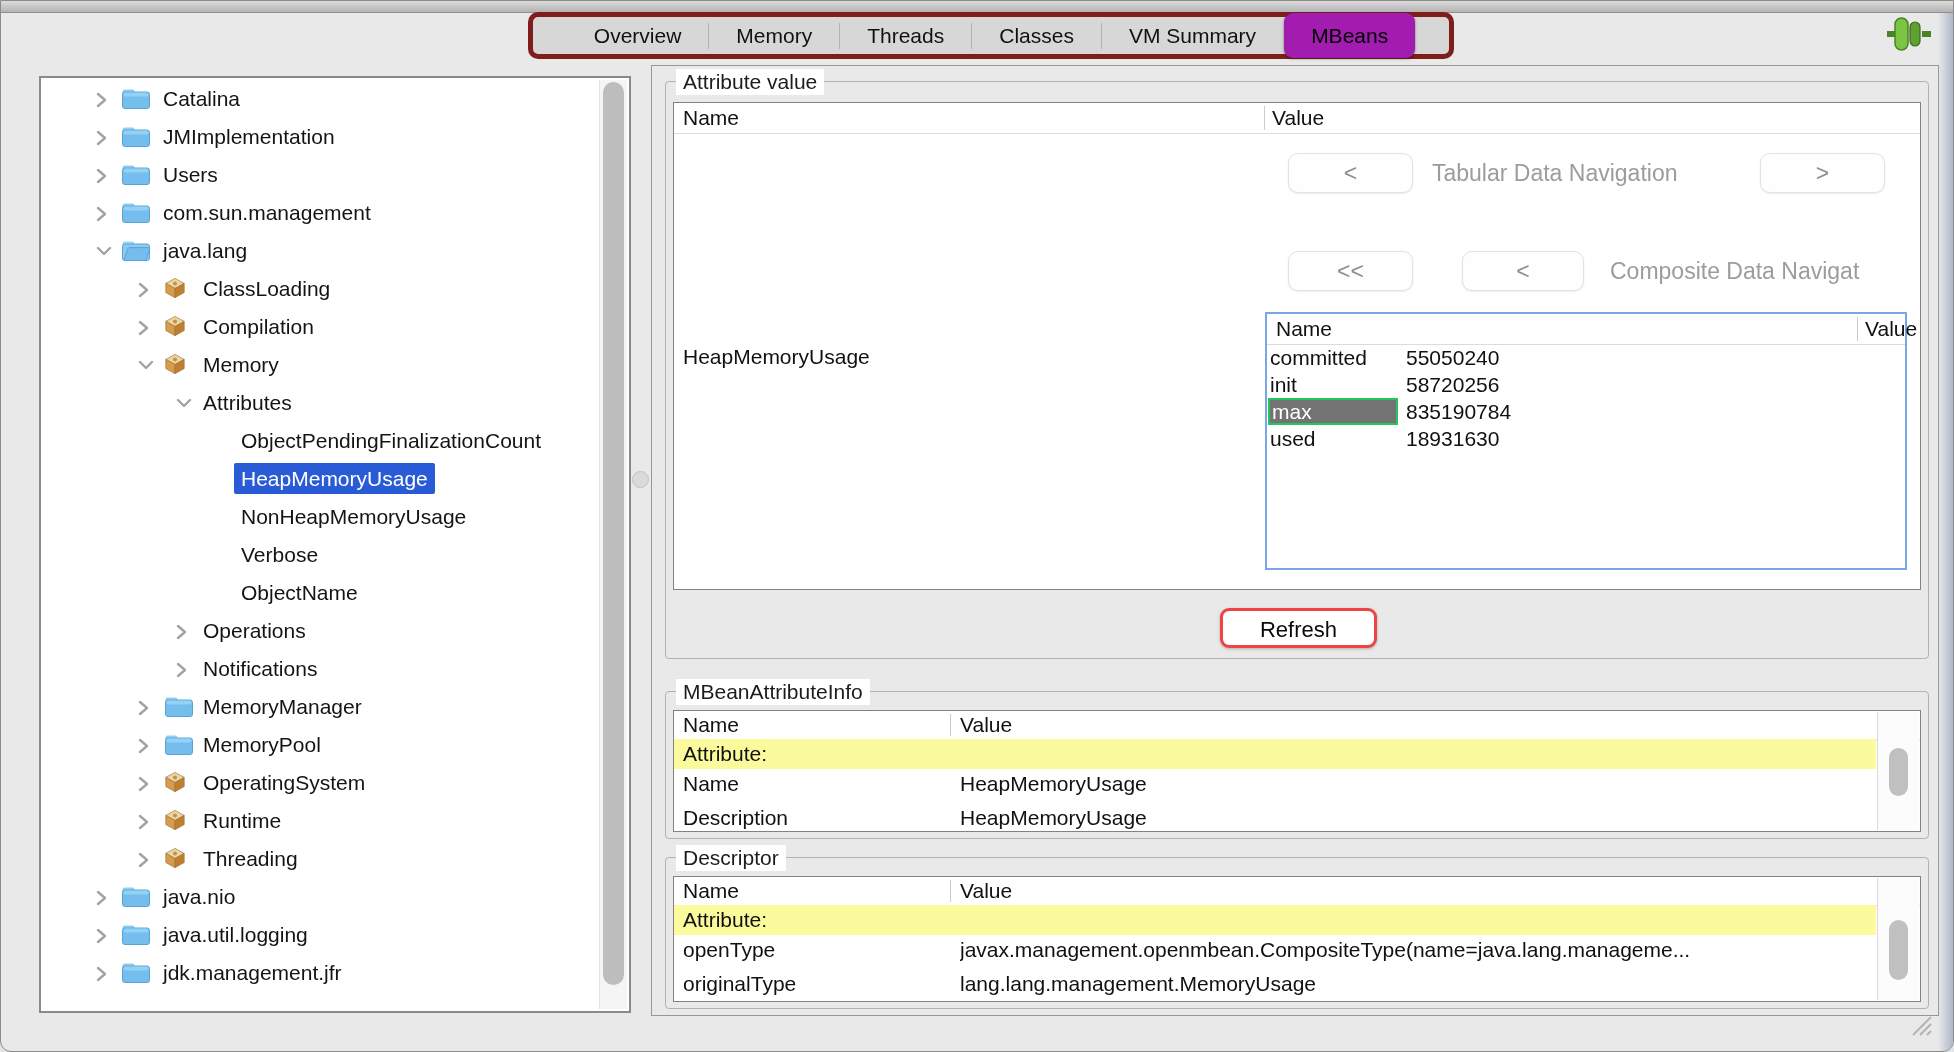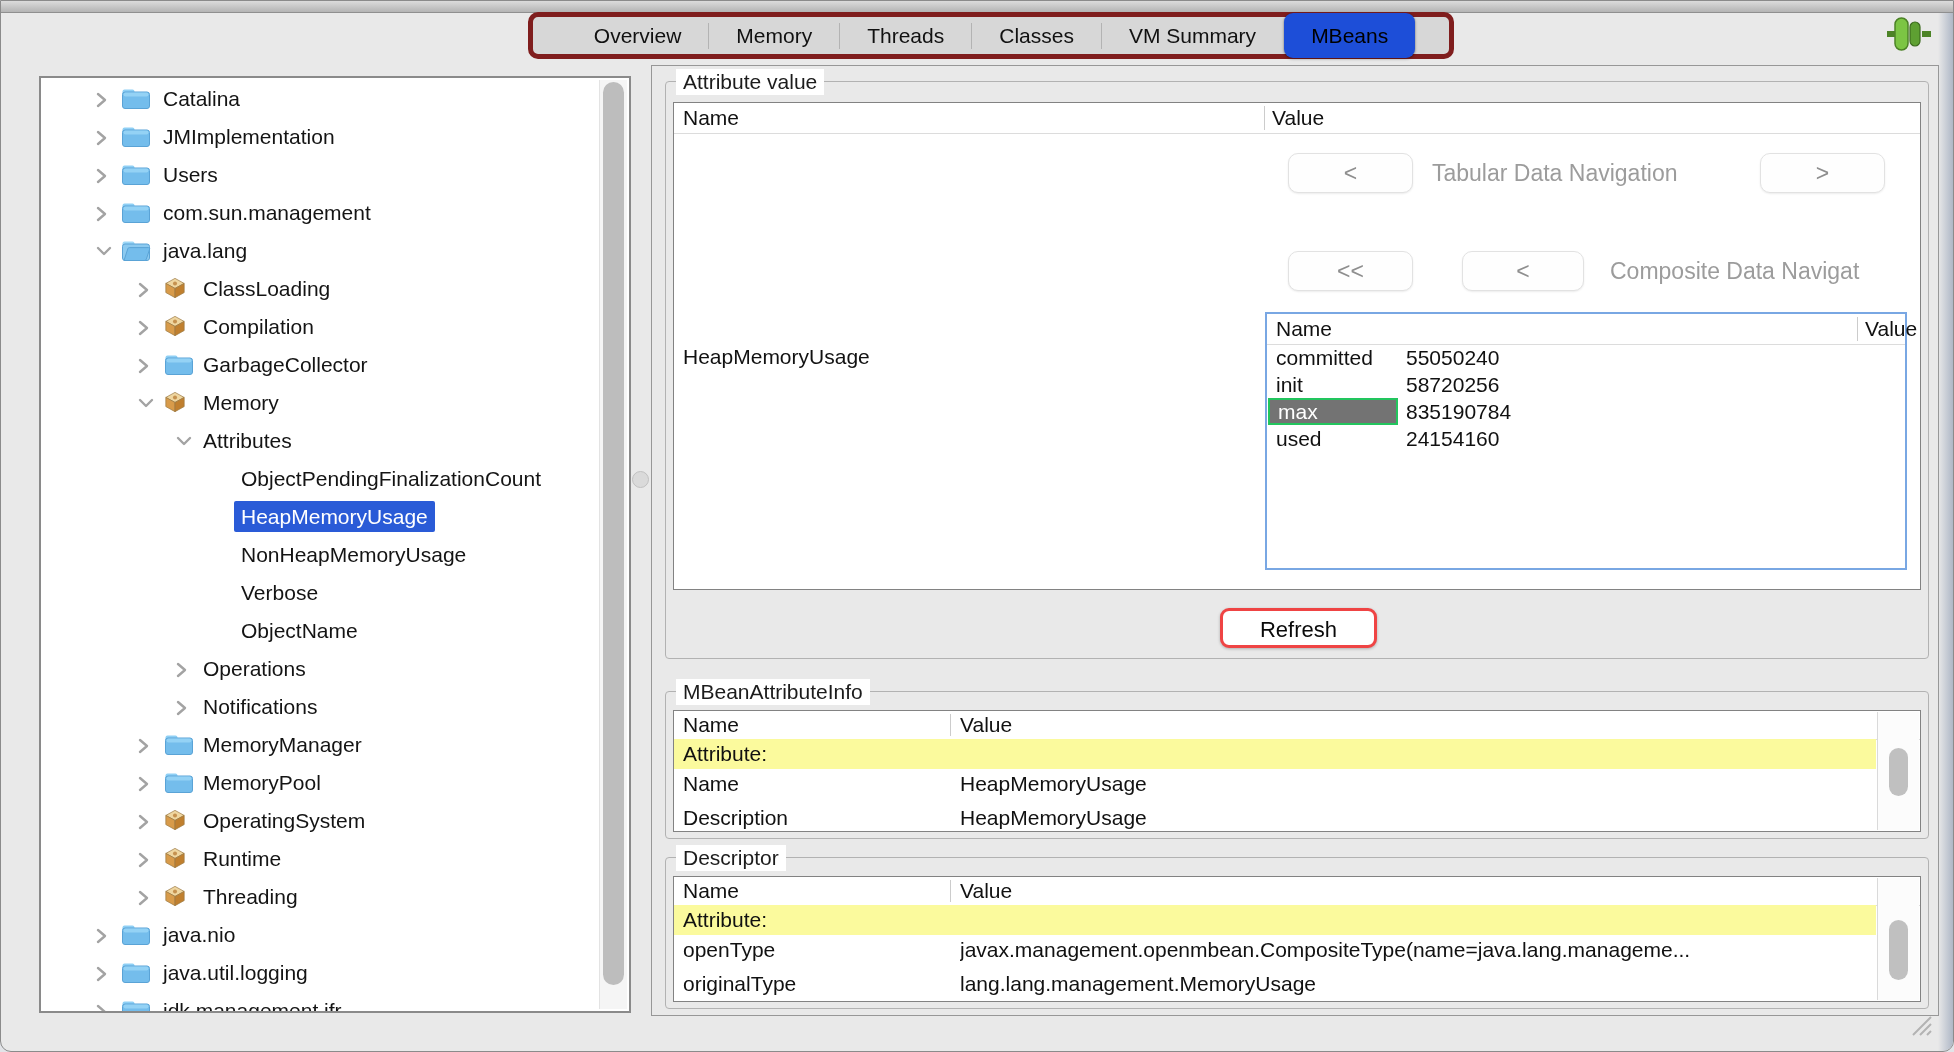--- a/index.html
+++ b/index.html
@@ -5,21 +5,21 @@
   *{box-sizing:border-box;margin:0;padding:0}
   html,body{width:1954px;height:1052px;overflow:hidden}
   body{font-family:"Liberation Sans",sans-serif;background:#e2e4e8}
   .win{position:absolute;inset:0;background:#e9e9e9;border:1px solid #8b8b8b;border-radius:0 0 11px 11px;overflow:hidden}
   .topbar{position:absolute;left:0;top:0;right:0;height:12px;background:linear-gradient(#dcdcdc,#b4b4b4);border-bottom:1px solid #8f8f8f}
   .redge{position:absolute;right:0;top:12px;bottom:0;width:15px;background:linear-gradient(to right,rgba(170,178,192,0),#aeb7c6);pointer-events:none}
 
   
   .tabstrip{position:absolute;left:527px;top:11px;width:926px;height:47px;background:#d7d7d7;border:5px solid #7f1d1d;border-radius:10px;display:flex;align-items:center;justify-content:center}
   .tab{font-size:21px;color:#111;padding:0 27px;height:47px;line-height:47px;border-radius:9px;white-space:nowrap;cursor:default}
-  .tab.sel{background:#1d4ed8;height:45px;line-height:45px;box-shadow:0 1px 3px rgba(0,0,0,.35),0 0 0 1px rgba(0,0,0,.05);color:#000}
+  .tab.sel{background:#a21caf;height:45px;line-height:45px;box-shadow:0 1px 3px rgba(0,0,0,.35),0 0 0 1px rgba(0,0,0,.05);color:#000}
   .tabsep{width:1px;height:26px;background:#b3b3b3}
   .plug{position:absolute;left:1886px;top:15px}
 
   
   .treepanel{position:absolute;left:38px;top:75px;width:592px;height:937px;background:#fff;border:2px solid #8a8a8a;overflow:hidden}
   .treerows{position:absolute;left:0;top:2px;right:32px;bottom:0;overflow:hidden}
   .trow{position:relative;height:38px;white-space:nowrap}
   .chev{position:absolute;top:10px}
   .chev.down{top:13px}
   .ticon{position:absolute;top:7px}
@@ -55,21 +55,21 @@
   #nav-label2{left:936px;top:148px;width:306px}
   .heapname{position:absolute;left:9px;top:239px;font-size:21px;line-height:30px;color:#111}
 
   .ctable{position:absolute;left:591px;top:209px;width:642px;height:258px;background:#fff;border:2px solid #79a7e3}
   .ctable .h-name{left:8px;top:2px;height:26px;line-height:26px}
   .ctable .h-val{left:139px;top:2px;height:26px;line-height:26px}
   .ctable .h-div{position:absolute;left:130px;top:5px;width:1px;height:21px;background:#ccc}
   .ctable .h-line{position:absolute;left:0;right:0;top:29px;height:1px;background:#d4d4d4}
   .crows{position:absolute;left:0;top:30px;right:0}
   .crow{height:27px;position:relative}
-  .cname{position:absolute;left:1px;width:130px;height:27px;line-height:27px;padding-left:8px;font-size:21px;color:#111}
+  .cname{position:absolute;left:1px;width:130px;height:27px;line-height:27px;padding-left:2px;font-size:21px;color:#111}
   .cname.csel{background:#737373;color:#fff;border:2px solid #22c55e;line-height:23px}
   .cval{position:absolute;left:139px;height:27px;line-height:27px;font-size:21px;color:#111}
 
   .refresh{position:absolute;left:554px;top:526px;width:157px;height:40px;background:#fff;border:3px solid #ef4444;border-radius:9px;font-size:22px;color:#0a0a0a;text-align:center;line-height:38px;box-shadow:0 1px 3px rgba(0,0,0,.25);cursor:default}
 
   .itable{position:absolute;background:#fff;border:1px solid #828282;overflow:hidden}
   #info-table{left:7px;top:18px;width:1248px;height:122px}
   #desc-table{left:7px;top:18px;width:1248px;height:126px}
   .itable .h-name{left:9px;height:28px;line-height:28px}
   .itable .h-val{left:286px;height:28px;line-height:28px}
@@ -192,31 +192,20 @@
             </svg></span>
           <span class="ticon" style="left: 123px;"><svg width="22" height="22" viewBox="0 0 24 24">
               <polygon points="12,1.5 22,7 12,12.5 2,7" fill="#efd6a0" stroke="#9c7a42" stroke-width="0.8"></polygon>
               <polygon points="2,7 12,12.5 12,22.5 2,17" fill="#d89b4a" stroke="#9c7a42" stroke-width="0.8"></polygon>
               <polygon points="12,12.5 22,7 22,17 12,22.5" fill="#c07f2e" stroke="#9c7a42" stroke-width="0.8"></polygon>
               <circle cx="12" cy="7" r="2.2" fill="#b3742c" opacity="0.7"></circle>
             </svg></span>
           <span class="tlabel" style="left: 162px;">Compilation</span>
         </div>
         <div class="trow">
-          <span class="chev" style="left: 95px;"><svg width="15" height="20" viewBox="0 0 15 20">
-              <polyline points="4,4 11,10 4,16" fill="none" stroke="#a3a3a3" stroke-width="2.4" stroke-linecap="round" stroke-linejoin="round"></polyline>
-            </svg></span>
-          <span class="ticon" style="left: 123px;"><svg width="30" height="24" viewBox="0 0 30 24">
-              <rect x="1.5" y="2.5" width="12" height="7" rx="2" fill="#8fd0f5"></rect>
-              <rect x="1.5" y="5" width="27" height="16.5" rx="2.5" fill="#74bdec" stroke="#5aa3d6"></rect>
-              <rect x="2.5" y="5.5" width="25" height="4" rx="2" fill="#9ad6f7" opacity="0.85"></rect>
-            </svg></span>
-          <span class="tlabel" style="left: 162px;">GarbageCollector</span>
-        </div>
-        <div class="trow">
           <span class="chev down" style="left: 95px;"><svg width="20" height="15" viewBox="0 0 20 15">
               <polyline points="4,3 10,9 16,3" fill="none" stroke="#a3a3a3" stroke-width="2.4" stroke-linecap="round" stroke-linejoin="round"></polyline>
             </svg></span>
           <span class="ticon" style="left: 123px;"><svg width="22" height="22" viewBox="0 0 24 24">
               <polygon points="12,1.5 22,7 12,12.5 2,7" fill="#efd6a0" stroke="#9c7a42" stroke-width="0.8"></polygon>
               <polygon points="2,7 12,12.5 12,22.5 2,17" fill="#d89b4a" stroke="#9c7a42" stroke-width="0.8"></polygon>
               <polygon points="12,12.5 22,7 22,17 12,22.5" fill="#c07f2e" stroke="#9c7a42" stroke-width="0.8"></polygon>
               <circle cx="12" cy="7" r="2.2" fill="#b3742c" opacity="0.7"></circle>
             </svg></span>
           <span class="tlabel" style="left: 162px;">Memory</span>
@@ -385,21 +374,21 @@
             <div class="crow">
               <span class="cname">init</span>
               <span class="cval">58720256</span>
             </div>
             <div class="crow">
               <span class="cname csel">max</span>
               <span class="cval">835190784</span>
             </div>
             <div class="crow">
               <span class="cname">used</span>
-              <span class="cval">24154160</span>
+              <span class="cval">18931630</span>
             </div>
           </div>
       </div>
     </div>
     <div class="refresh">Refresh</div>
   </div>
 
   <div class="group" id="grp-info">
     <span class="gtitle">MBeanAttributeInfo</span>
     <div class="itable" id="info-table">

